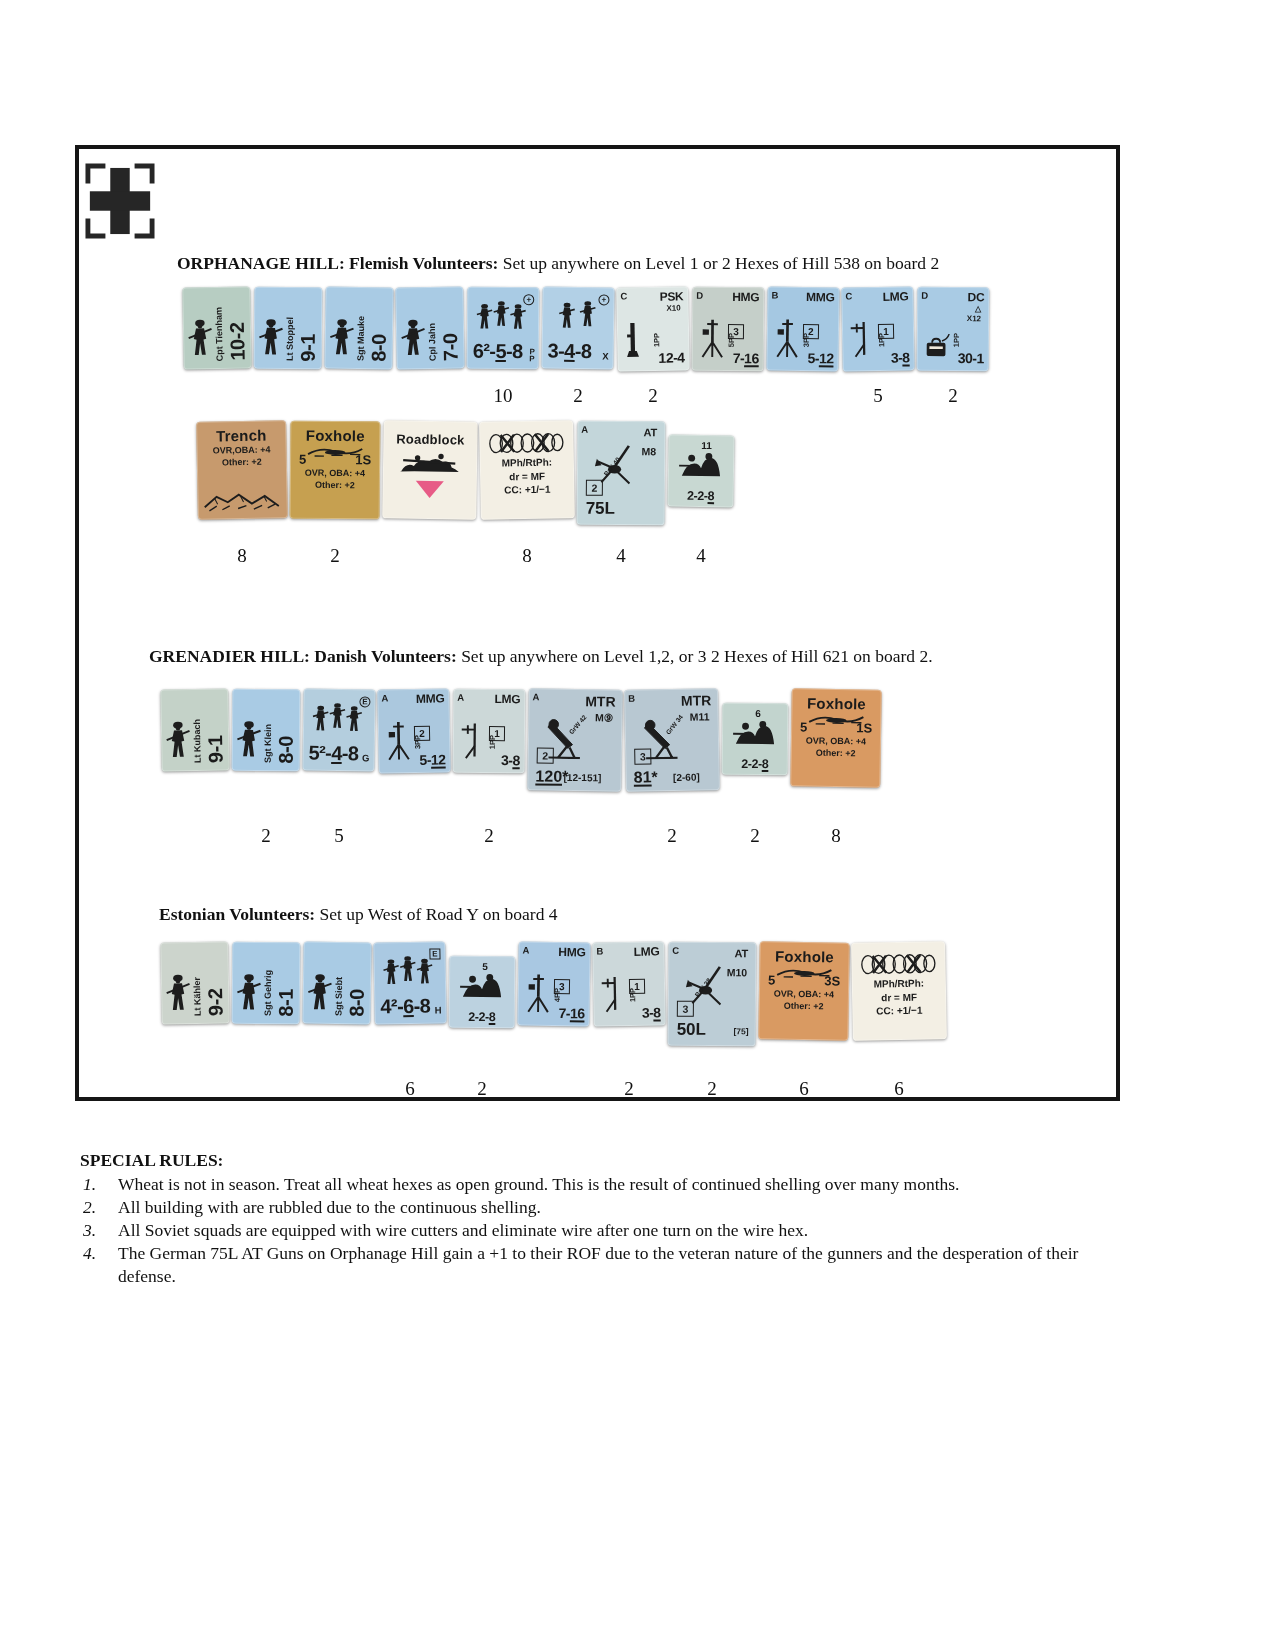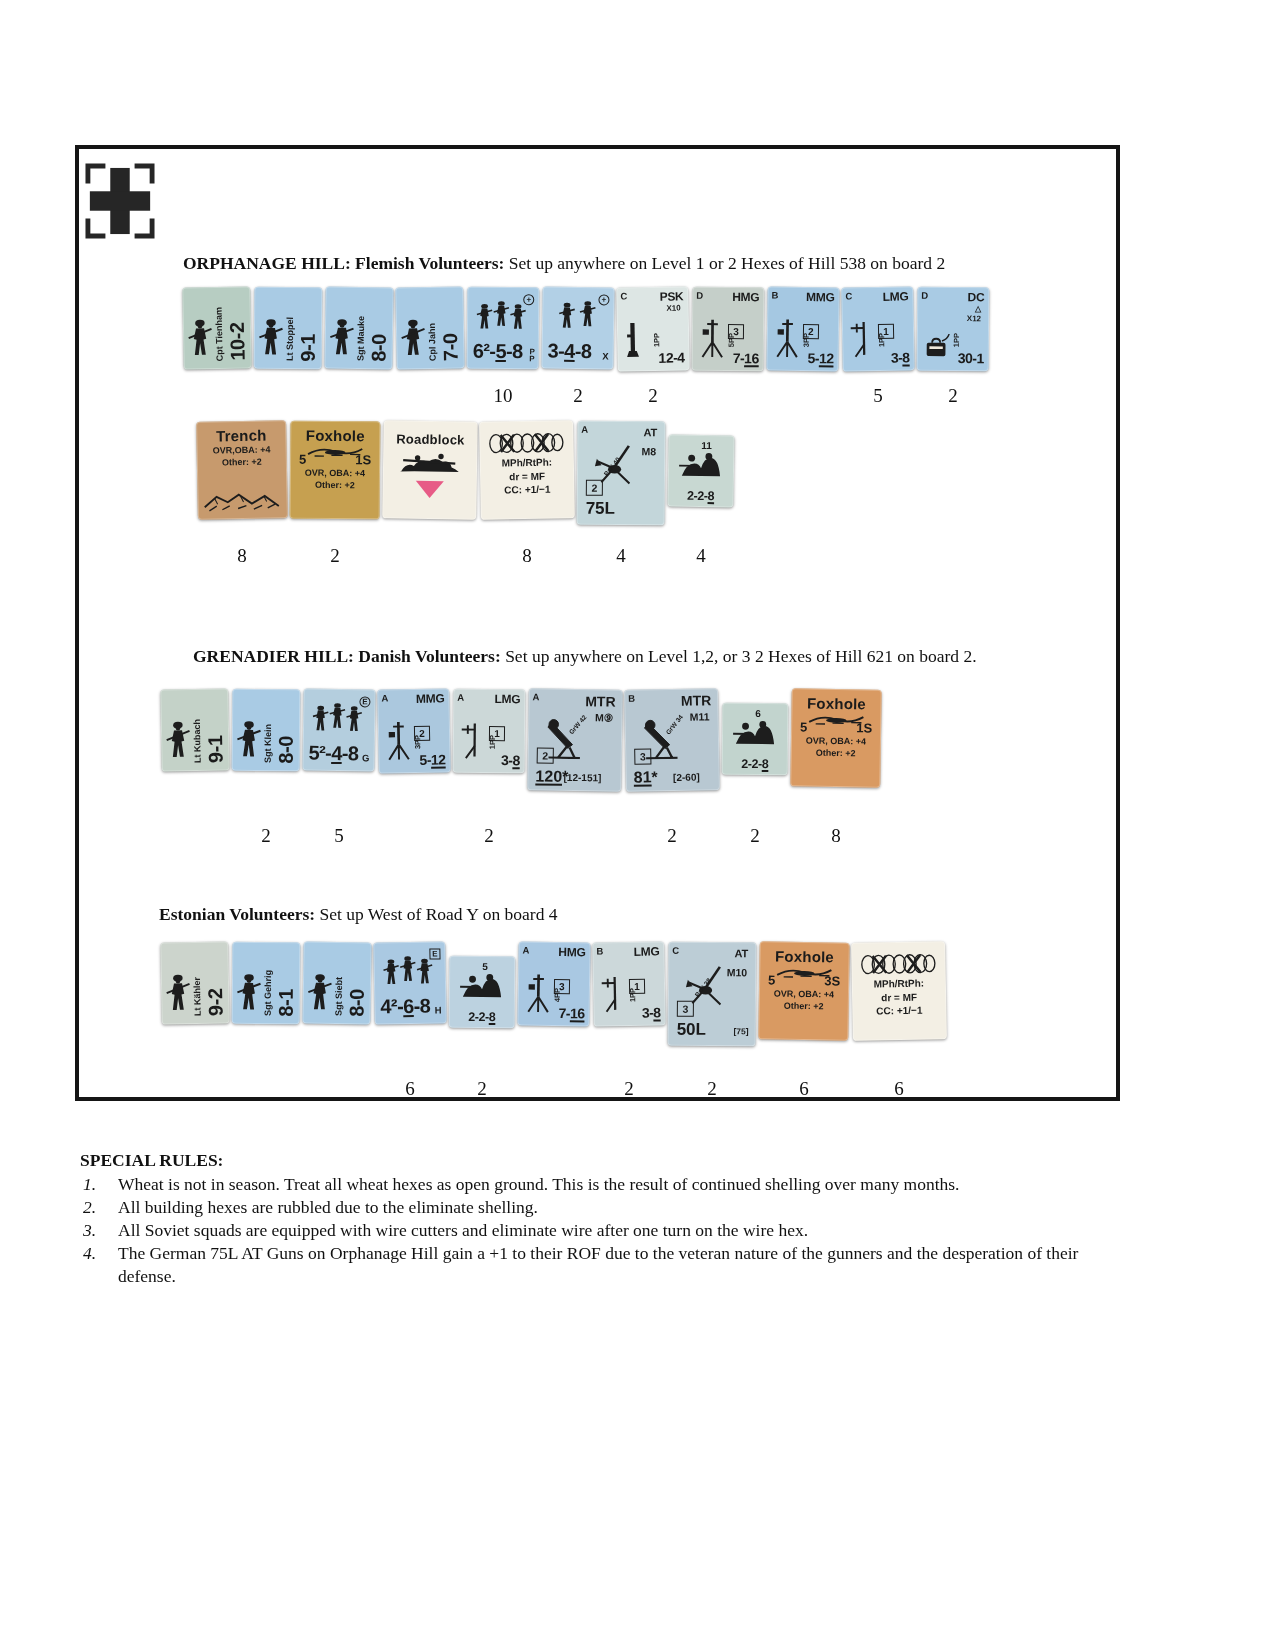--- a/index.html
+++ b/index.html
@@ -3,22 +3,22 @@
 <meta charset="utf-8">
 <style>
   html,body{margin:0;padding:0;background:#ffffff;}
   .page{position:relative;width:1275px;height:1650px;background:#fff;margin:0 auto;
         font-family:"Liberation Serif",serif;color:#111;overflow:hidden;}
   .box{position:absolute;left:75px;top:145px;width:1037px;height:948px;border:4px solid #151515;}
   .cross{position:absolute;left:6px;top:14px;}
   .title{position:absolute;left:98px;top:28px;font-size:17.5px;font-weight:bold;letter-spacing:.1px;}
   .sec-heading{position:absolute;font-size:17.5px;white-space:nowrap;}
   .sec-heading .hb{font-weight:bold;}
-  #h0{left:104px;top:104px;text-align:right;}
-  #h1{left:70px;top:497px;margin-left:44px;}
+  #h0{left:98px;top:104px;text-align:right;}
+  #h1{left:70px;top:497px;}
   #h2{left:80px;top:755px;}
   .row{position:absolute;display:flex;align-items:stretch;gap:3px;}
   #row-0-0{left:104px;top:138px;height:120px;}
   #row-0-1{left:118px;top:272px;height:146px;}
   #row-1-0{left:82px;top:540px;height:158px;}
   #row-2-0{left:82px;top:793px;height:158px;}
   .cell{display:flex;flex-direction:column;align-items:center;}
   .cnt{margin-top:auto;font-size:19px;font-family:"Liberation Serif",serif;min-height:22px;}
   
   .counter{position:relative;border-radius:4px;color:#1b1b1b;flex:none;
@@ -771,21 +771,21 @@
 
   <div class="special">
     <div class="sr-title">SPECIAL RULES:</div>
     <div id="sr-list">
         <div class="sr-item">
           <span class="sr-num">1.</span>
           <span class="sr-text">Wheat is not in season. Treat all wheat hexes as open ground. This is the result of continued shelling over many months.</span>
         </div>
         <div class="sr-item">
           <span class="sr-num">2.</span>
-          <span class="sr-text">All building hexes are rubbled due to the eliminate shelling.</span>
+          <span class="sr-text">All building with are rubbled due to the continuous shelling.</span>
         </div>
         <div class="sr-item">
           <span class="sr-num">3.</span>
           <span class="sr-text">All Soviet squads are equipped with wire cutters and eliminate wire after one turn on the wire hex.</span>
         </div>
         <div class="sr-item">
           <span class="sr-num">4.</span>
           <span class="sr-text">The German 75L AT Guns on Orphanage Hill gain a +1 to their ROF due to the veteran nature of the gunners and the desperation of their defense.</span>
         </div>
       </div>

